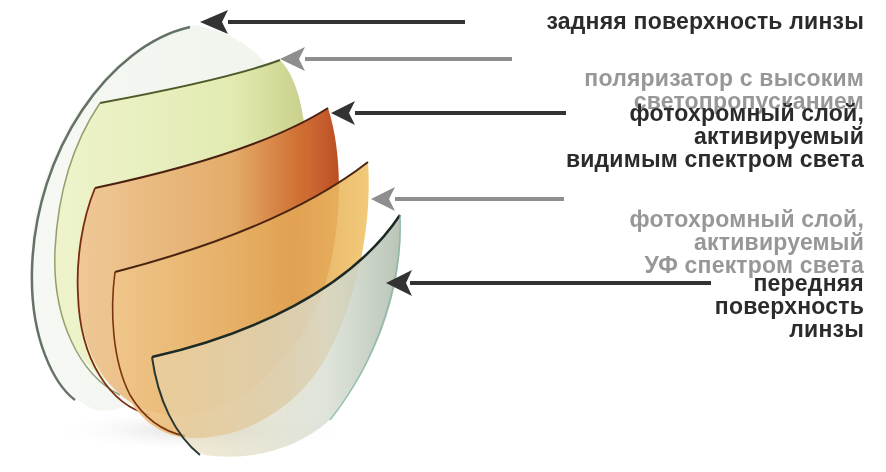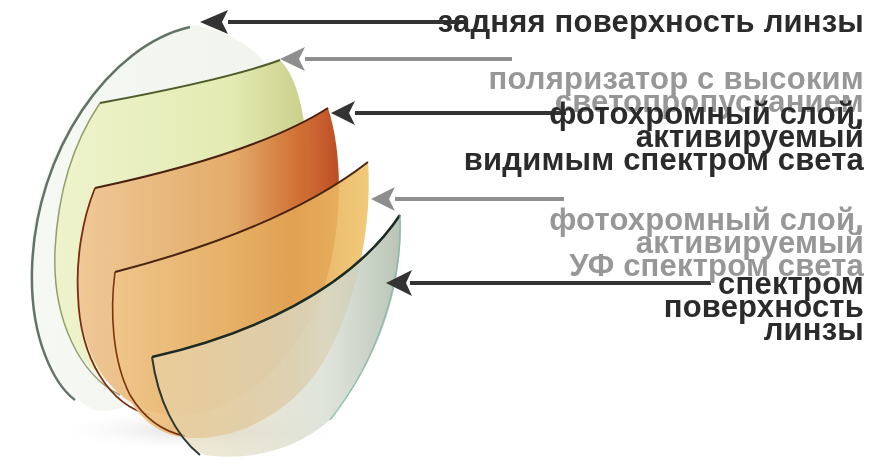--- a/index.html
+++ b/index.html
@@ -1,21 +1,21 @@
 <!DOCTYPE html>
 <html><head>
 <meta charset="utf-8">
 <style>
   html, body { margin: 0; padding: 0; background: #ffffff; }
   body { width: 886px; height: 472px; position: relative; overflow: hidden; font-family: "Liberation Sans", sans-serif; }
   .stage { position: absolute; left: 0; top: 0; width: 886px; height: 472px; }
   svg.art { position: absolute; left: 0; top: 0; }
   .label {
     position: absolute; right: 22px; text-align: right; font-weight: bold;
-    font-family: "Liberation Sans", sans-serif; line-height: 23px; font-size: 31px;
+    font-family: "Liberation Sans", sans-serif; line-height: 23px; font-size: 23px;
     letter-spacing: 0.2px; white-space: pre-line;
   }
   .dark { color: #2b2b2b; }
   .grey { color: #979797; margin-top: 20px; }
 </style>
 </head>
 <body>
 
 <div class="stage">
 
@@ -108,17 +108,17 @@
 
   <div class="label dark" style="top:10px;">задняя поверхность линзы</div>
   <div class="label grey" style="top:47px;">поляризатор с высоким
 светопропусканием</div>
   <div class="label dark" style="top:102px;">фотохромный слой,
 активируемый
 видимым спектром света</div>
   <div class="label grey" style="top:188px;">фотохромный слой,
 активируемый
 УФ спектром света</div>
-  <div class="label dark" style="top:272px;">спектром
+  <div class="label dark" style="top:272px;">передняя
 поверхность
 линзы</div>
 
 </div>
 
 </body></html>

